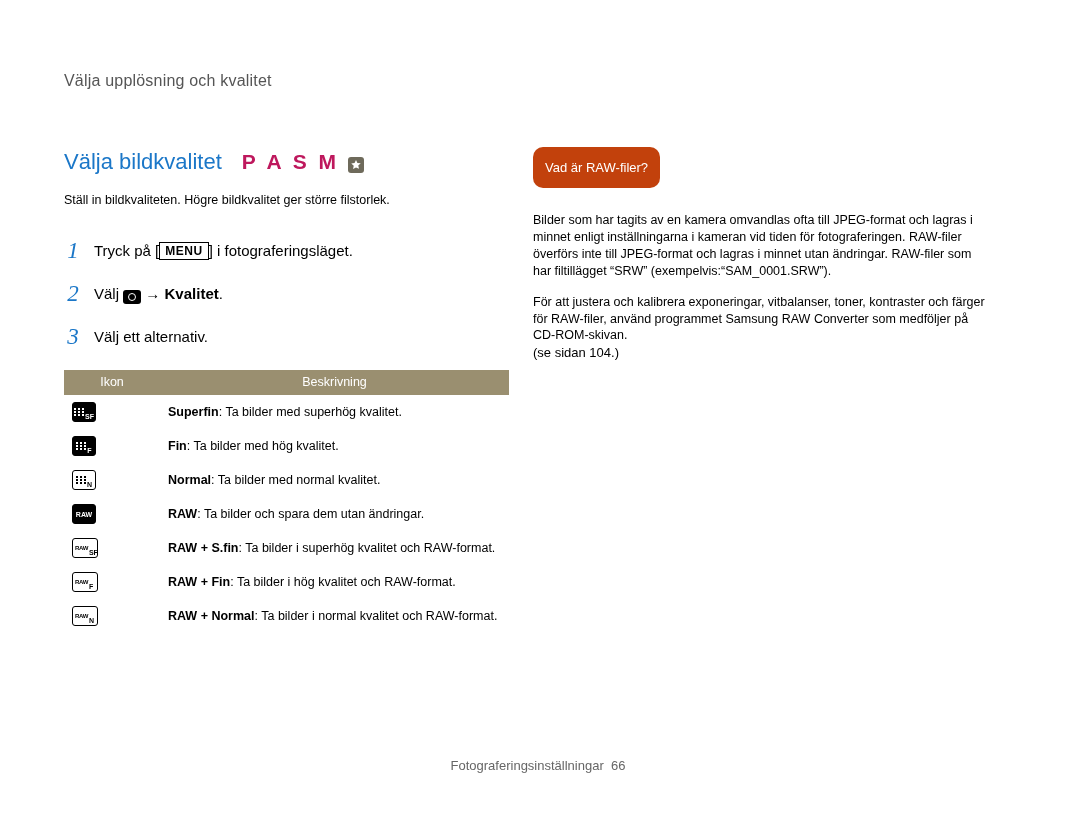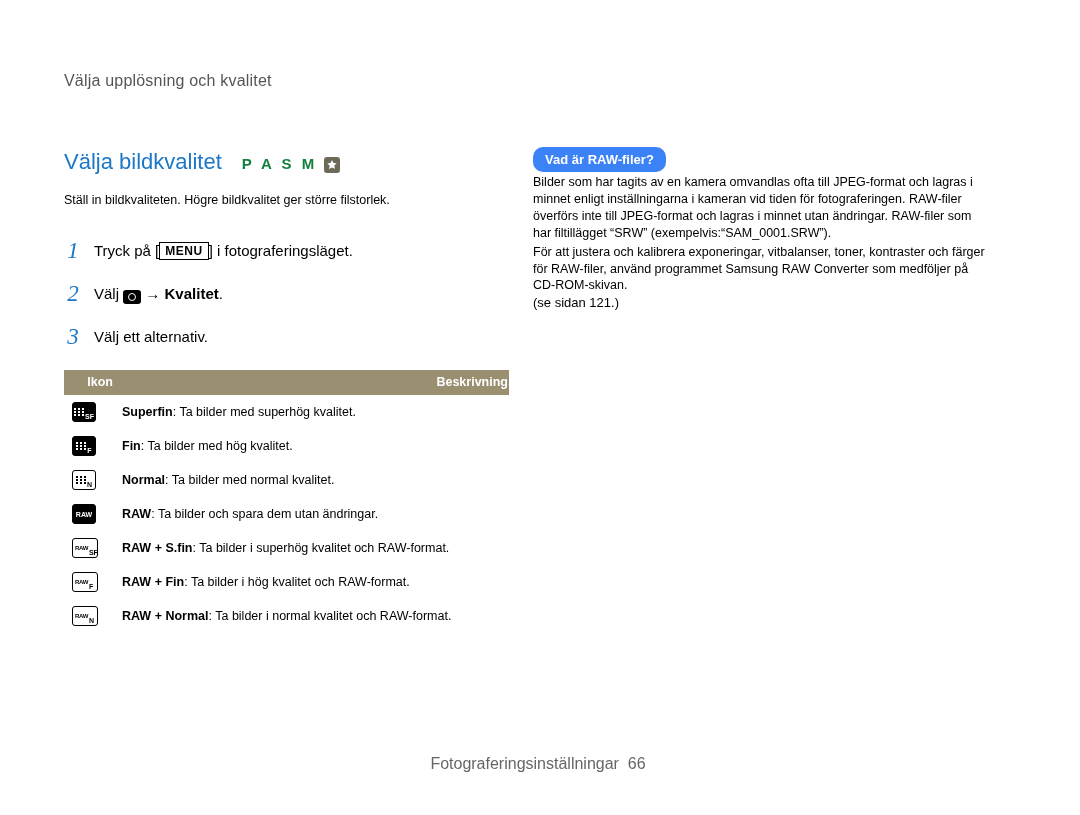--- a/index.html
+++ b/index.html
@@ -35,23 +35,23 @@
   .col-right { width: 455px; }
 
   .h2-row { display: flex; align-items: baseline; gap: 20px; }
   .h2 {
     color: #1b77c8;
     font-size: 22px;
     font-weight: 400;
     margin: 0;
   }
   .modes {
-    font-size: 15px;
+    font-size: 21px;
     letter-spacing: 3px;
-    color: #15803d;
+    color: #be185d;
     font-weight: bold;
   }
   .modes .star {
     display: inline-flex;
     width: 16px; height: 16px;
     background: #6e6a5b;
     border-radius: 3px;
     vertical-align: -2px;
     align-items: center; justify-content: center;
   }
@@ -94,23 +94,23 @@
     align-items: center; justify-content: center;
   }
   .cam-icon::after {
     content: ""; width: 6px; height: 6px; border: 1.5px solid #fff; border-radius: 50%;
   }
 
   table.opts { border-collapse: collapse; width: 100%; font-size: 12.5px; }
   table.opts th {
     background: #9a8f70;
     color: #fff;
-    text-align: right;
-    font-weight: bold;
-    padding: 4px 1px;
+    text-align: center;
+    font-weight: normal;
+    padding: 4px 24px;
   }
   table.opts th:first-child { width: 48px; }
   table.opts td { padding: 7px 8px; vertical-align: middle; }
   .tic {
     display: inline-flex;
     width: 22px; height: 18px;
     border: 1px solid #000;
     border-radius: 3px;
     font-size: 8px;
     font-weight: bold;
@@ -158,35 +158,35 @@
     position: absolute; left: 10px; top: 10px;
     width: 18px; height: 18px;
     border: 2px solid #1b77c8;
     border-radius: 3px;
     display: flex; align-items: center; justify-content: center;
   }
   .note .nicon svg { width: 12px; height: 12px; stroke: #1b77c8; stroke-width: 2; fill: none; }
 
   .pill {
     display: inline-block;
-    background: #3b82f6;
+    background: #c2410c;
     color: #fff;
-    padding: 4px 12px;
+    padding: 12px 12px;
     border-radius: 10px;
     font-size: 13px;
-    font-weight: bold;
-  }
-  .rtext { margin-top: 2px; font-size: 12.5px; }
+    font-weight: normal;
+  }
+  .rtext { margin-top: 24px; font-size: 12.5px; }
 
   .footer {
     position: absolute;
     bottom: 28px;
     left: 0; right: 4px;
     text-align: center;
-    font-size: 16px;
+    font-size: 13px;
     color: #666;
   }
 </style>
 </head>
 <body>
 
 <div class="page">
   <div class="topline">Välja upplösning och kvalitet</div>
 
   <div class="columns">
@@ -280,21 +280,21 @@
               <td><b>RAW + Normal</b>: Ta bilder i normal kvalitet och RAW-format.</td>
             </tr>
           </tbody>
       </table>
 
     </div>
 
     <div class="col-right">
       <span class="pill">Vad är RAW-filer?</span>
       <div class="rtext">Bilder som har tagits av en kamera omvandlas ofta till JPEG-format och lagras i minnet enligt inställningarna i kameran vid tiden för fotograferingen. RAW-filer överförs inte till JPEG-format och lagras i minnet utan ändringar. RAW-filer som har filtillägget “SRW” (exempelvis:“SAM_0001.SRW”).</div>
-      <div class="rtext" style="margin-top:2px">För att justera och kalibrera exponeringar, vitbalanser, toner, kontraster och färger för RAW-filer, använd programmet Samsung RAW Converter som medföljer på CD-ROM-skivan.</div>
-      <div>(se sidan 121.)</div>
+      <div class="rtext" style="margin-top:14px">För att justera och kalibrera exponeringar, vitbalanser, toner, kontraster och färger för RAW-filer, använd programmet Samsung RAW Converter som medföljer på CD-ROM-skivan.</div>
+      <div>(se sidan 104.)</div>
     </div>
   </div>
 
   <div class="footer">
     <span>Fotograferingsinställningar</span>&nbsp;&nbsp;<span>66</span>
   </div>
 </div>
 
 </body></html>

